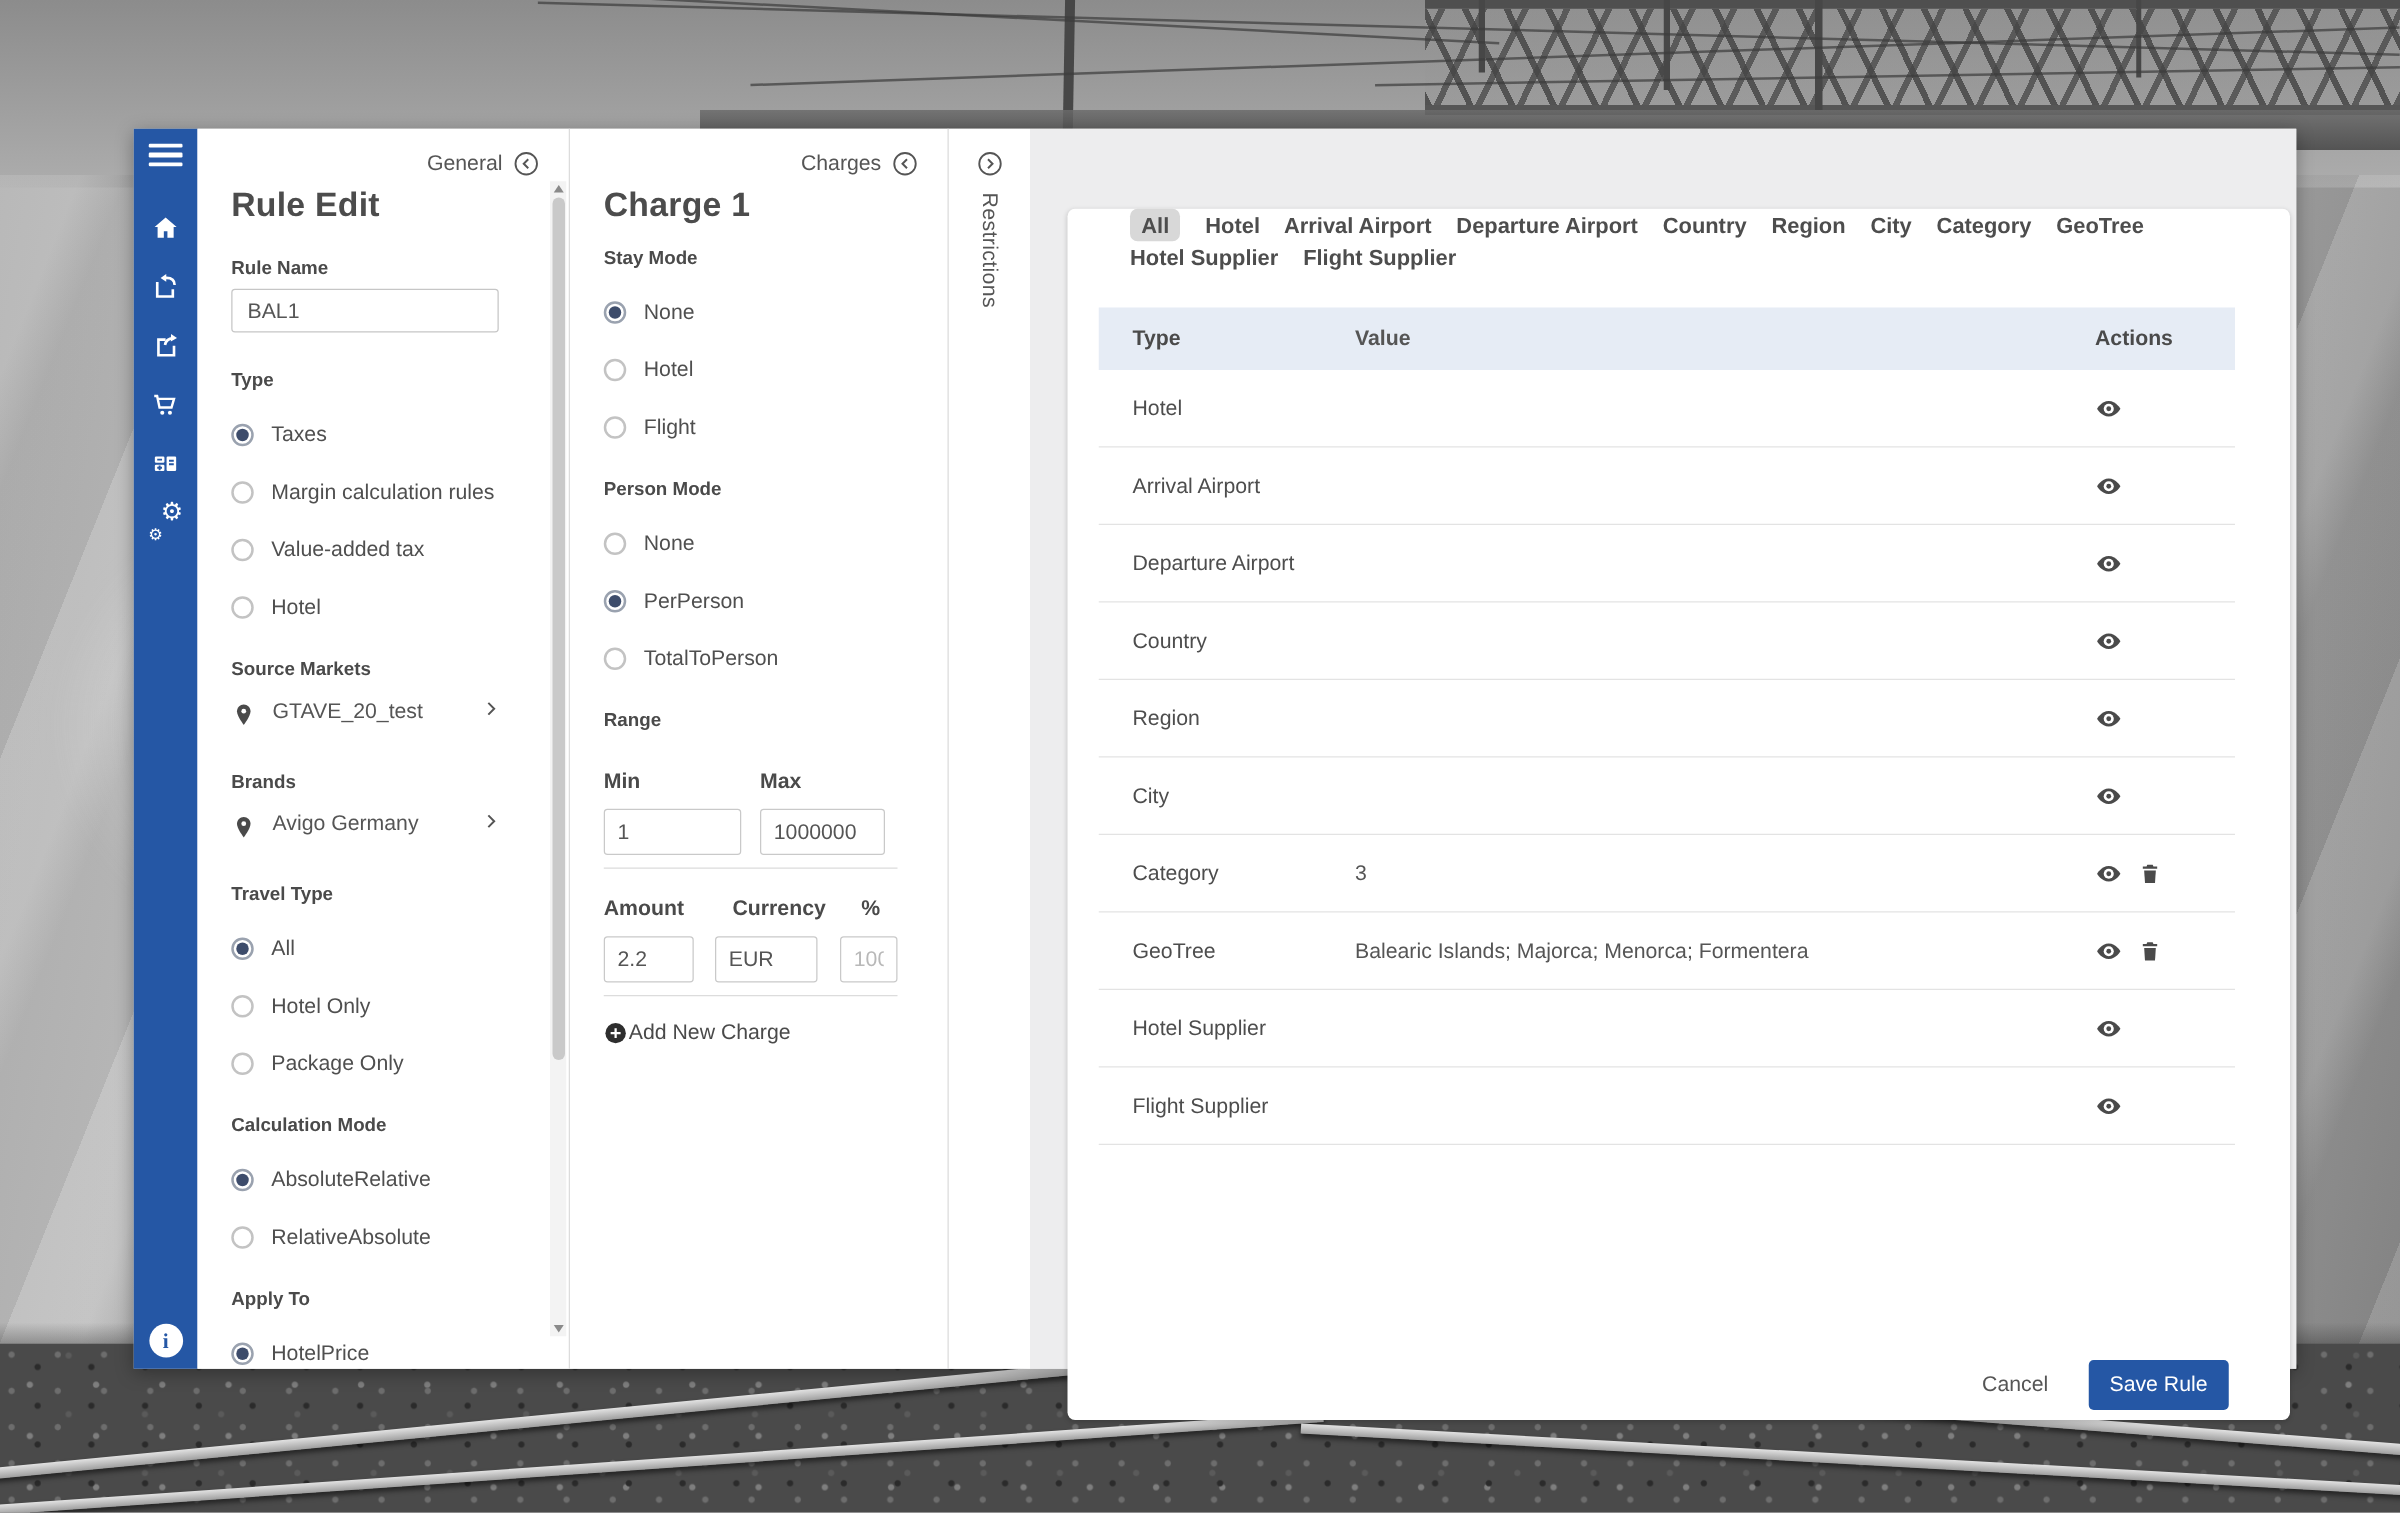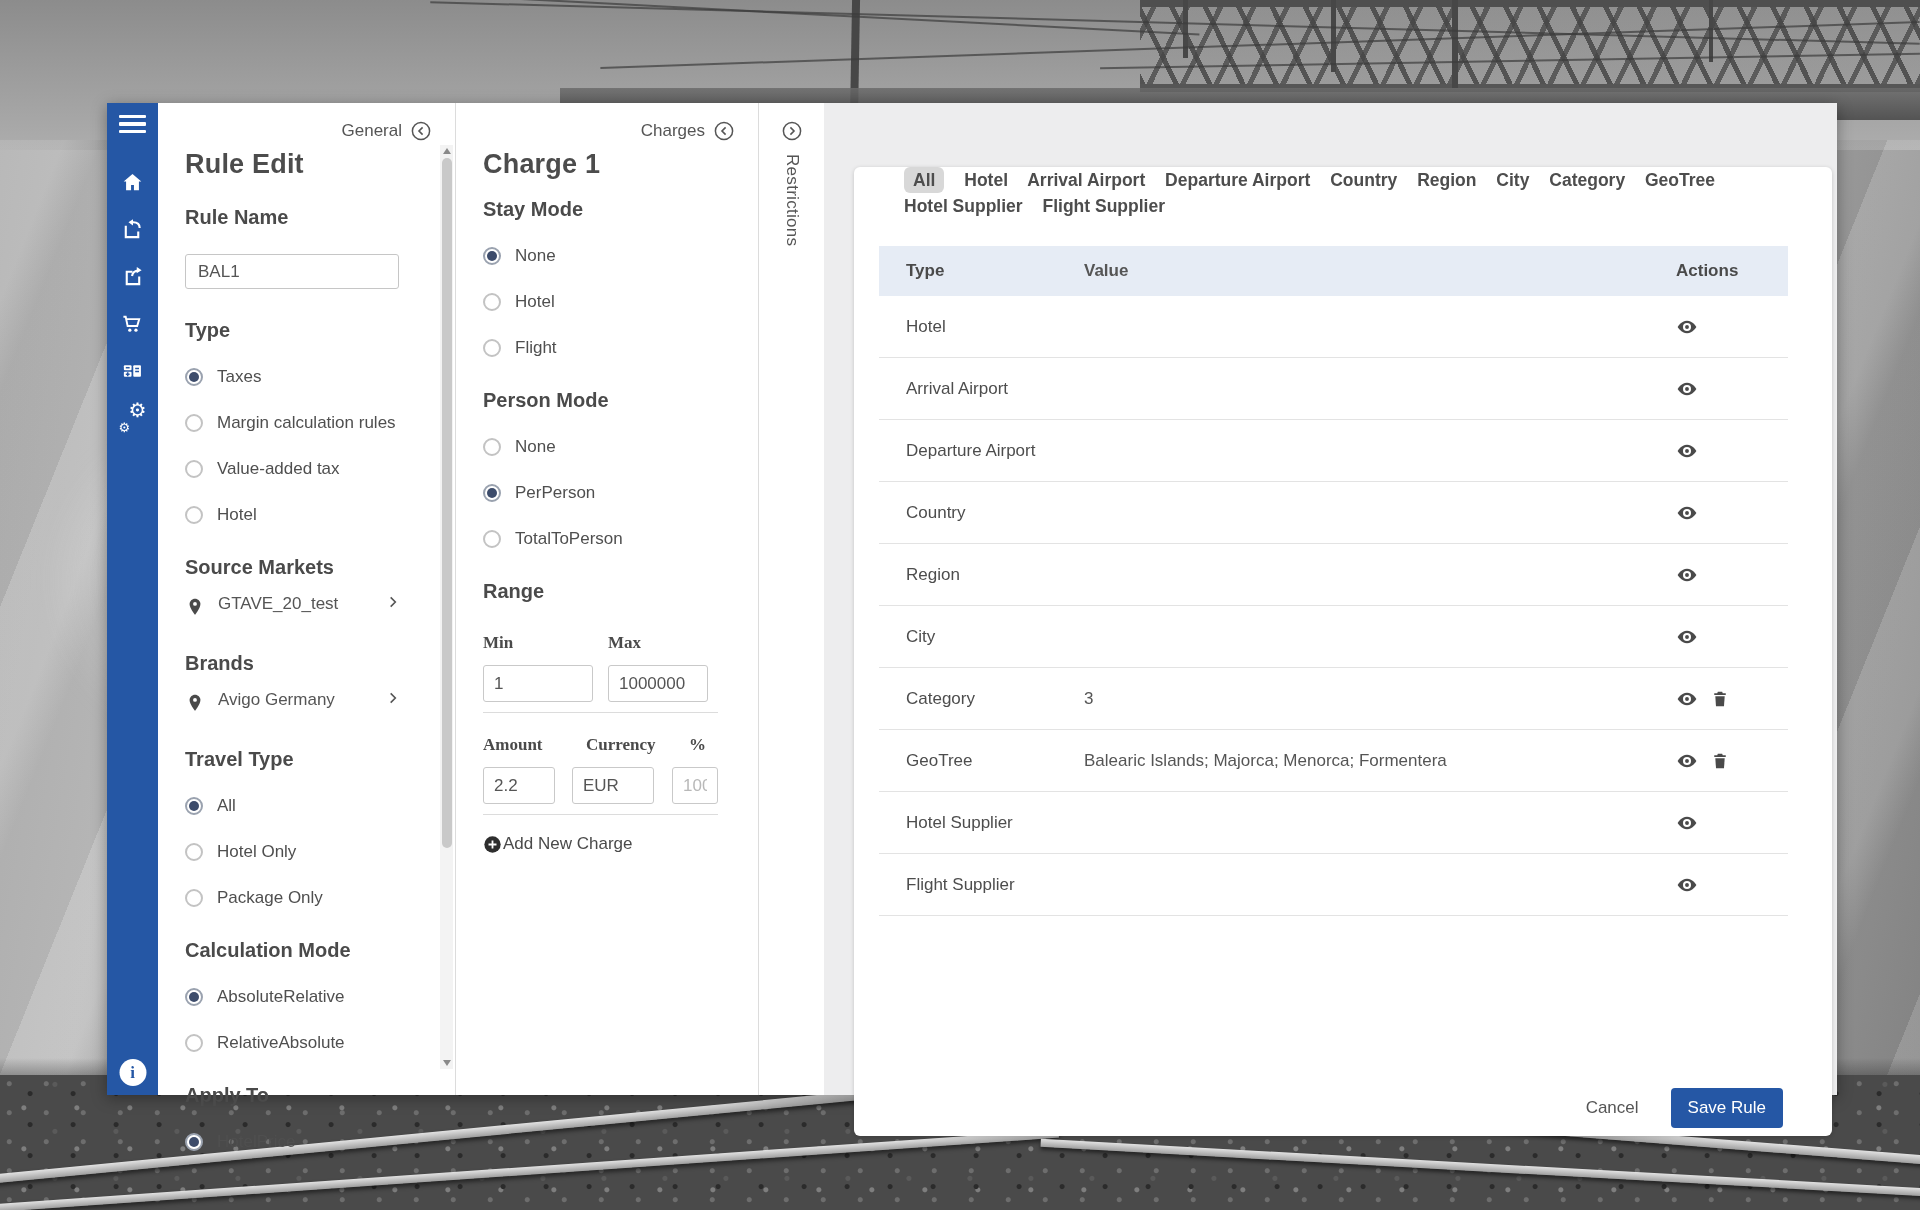--- a/index.html
+++ b/index.html
@@ -50,42 +50,42 @@
     display:flex;align-items:center;justify-content:center;}
 
   
   .panel{background:#fff;position:relative;border-right:1px solid #dcdcdc;}
   .p-general{flex:0 0 298px;}
   .p-charges{flex:0 0 292px;}
   .phead{display:flex;justify-content:flex-end;align-items:center;gap:9px;padding:18px 24px 0 0;height:38px;color:#555;font-size:17px;}
   .circ{width:20px;height:20px;}
   .pbody{padding:0 40px 0 27px;}
   .ptitle{font-size:27px;font-weight:bold;color:#4c4c4c;margin-top:8px;letter-spacing:.2px;}
-  .flabel{font-weight:bold;font-size:20px;color:#4a4a4a;margin-top:30px;}
+  .flabel{font-weight:bold;font-size:15px;color:#4a4a4a;margin-top:30px;}
   .txtin{display:block;width:214px;height:35px;border:1px solid #c6c6c6;border-radius:3px;padding:0 12px;
-         font-size:17px;color:#555;margin-top:25px;font-family:inherit;outline:none;background:#fff;}
+         font-size:17px;color:#555;margin-top:8px;font-family:inherit;outline:none;background:#fff;}
   .radio-row{display:flex;align-items:center;gap:14px;margin-top:24px;height:22px;cursor:default;}
   .rb{width:18px;height:18px;border:2px solid #c3c3c3;border-radius:50%;background:#fff;flex:none;
       display:flex;align-items:center;justify-content:center;}
   .rb.checked{border-color:#9aa2af;}
   .rb.checked::after{content:"";width:10px;height:10px;border-radius:50%;background:#3d4c6b;}
   .rlbl{font-size:17px;color:#4f4f4f;}
   .picker{display:flex;margin-top:15px;height:28px;padding-right:14px;}
   .picker .ptxt{margin-left:13px;font-size:17px;color:#555;}
   .picker .chev{margin-left:auto;width:16px;height:16px;}
 
   
   .vscroll{position:absolute;top:42px;bottom:26px;right:2px;width:13px;background:#f3f3f3;}
   .varr{position:absolute;left:2.5px;width:0;height:0;border-left:4.5px solid transparent;border-right:4.5px solid transparent;}
   .varr.up{top:3px;border-bottom:6px solid #8a8a8a;}
   .varr.dn{bottom:3px;border-top:6px solid #8a8a8a;}
   .vthumb{position:absolute;top:13px;left:1.5px;width:10px;height:690px;background:#c9c9c9;border-radius:5px;}
 
   
-  .lblrow{display:flex;margin-top:30px;font-weight:bold;font-size:17px;color:#4a4a4a;font-family:Liberation Serif, serif;}
+  .lblrow{display:flex;margin-top:30px;font-weight:bold;font-size:17px;color:#4a4a4a;}
   .lblrow .w1{width:125px;}
   .inrow{display:flex;margin-top:12px;}
   .min-in{width:110px;margin-right:15px;}
   .max-in{width:100px;}
   .sin{height:37px;border:1px solid #c9c9c9;border-radius:3px;padding:0 10px;font-size:17px;color:#555;
        font-family:inherit;outline:none;background:#fff;}
   .sin::placeholder{color:#b8b8b8;}
   .hr{height:1px;background:#dcdcdc;margin-top:10px;}
   .amtlbl .a1{width:87px;}.amtlbl .a2{width:103px;margin-left:16px;}
   .amt-in{width:72px;margin-right:17px;}

